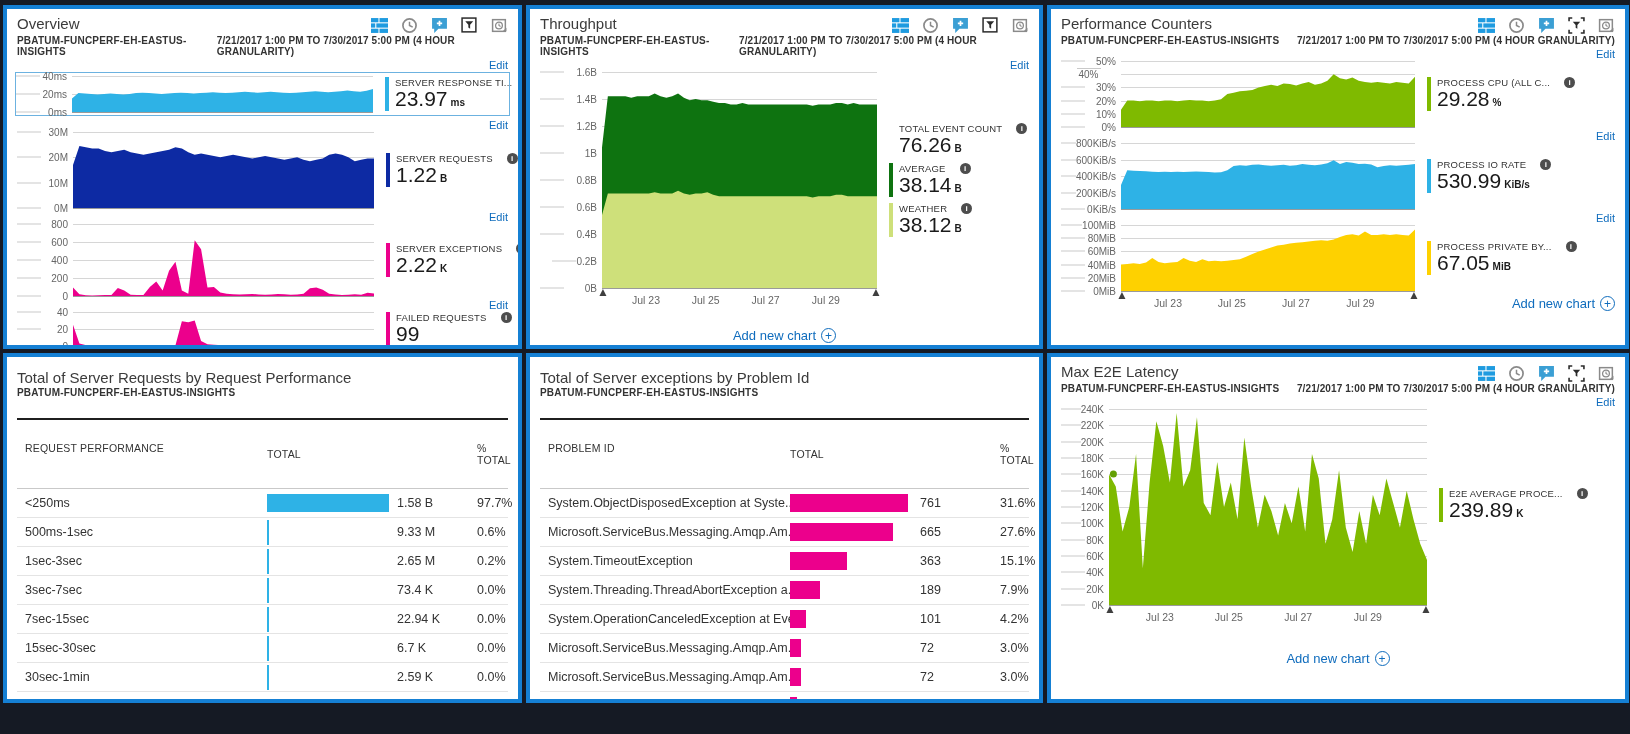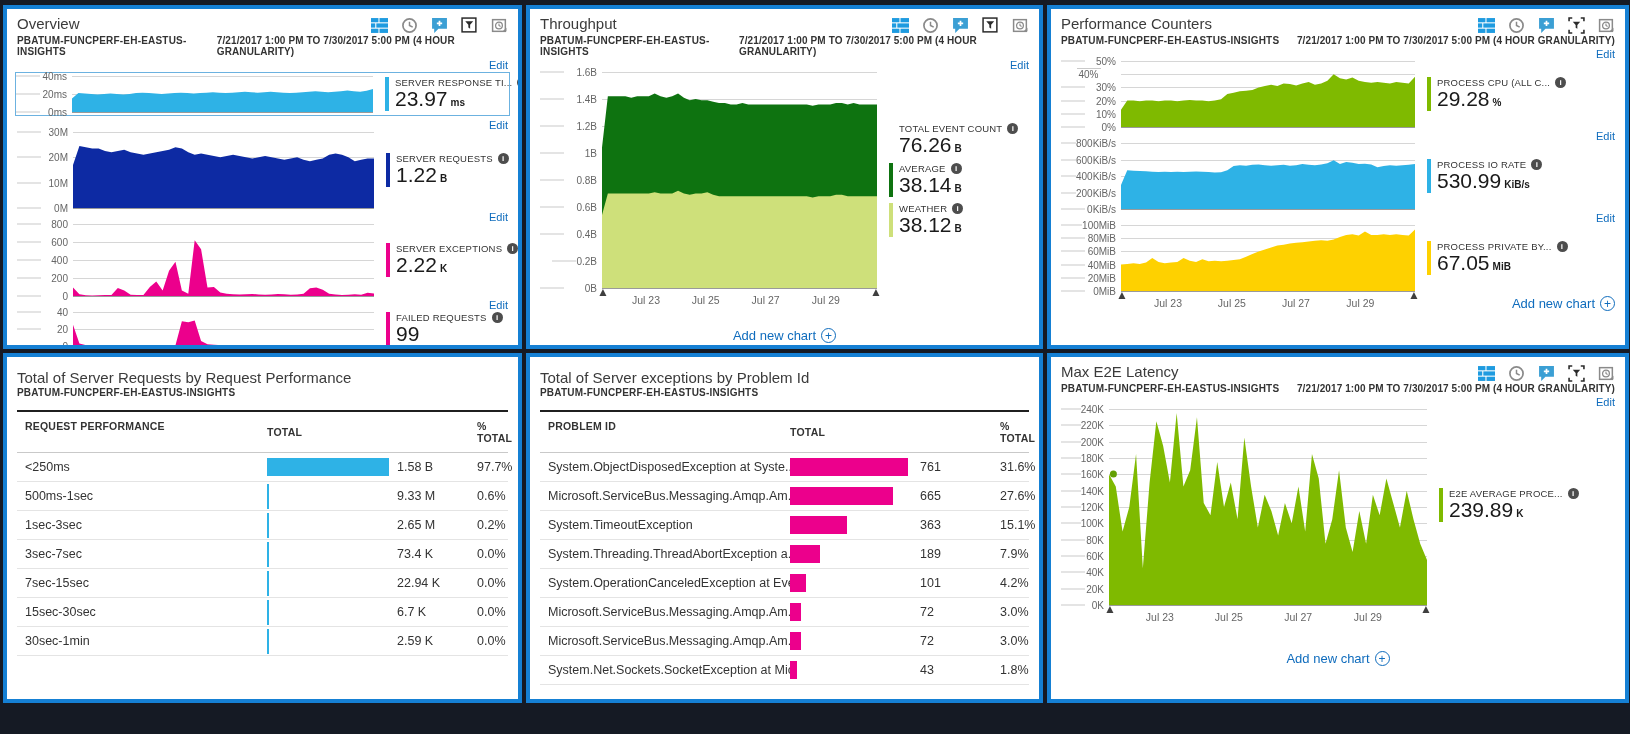--- a/index.html
+++ b/index.html
@@ -35,35 +35,35 @@
   .plot { position:relative; flex:1; cursor:crosshair; }
   .grid { position:absolute; left:0; right:0; height:1px; background:#d6d6d6; }
   .grid.base { background:#9a9a9a; }
   .plot svg { position:absolute; left:0; top:0; width:100%; height:100%; }
   .dot { position:absolute; width:7px; height:7px; border-radius:50%; background:#64a004; transform:translate(-30%,-50%); }
 
   
   .legend { width:var(--legw); flex:none; padding-left:12px; display:flex; flex-direction:column; justify-content:center; gap:6px; }
   .legend-item { display:flex; gap:6px; }
   .lbar { width:4px; flex:none; background:transparent; min-height:34px; }
-  .lname { font-size:9.5px; color:#333; letter-spacing:.2px; white-space:nowrap; display:flex; align-items:center; gap:5px; }
+  .lname { font-size:9.5px; color:#333; letter-spacing:.2px; white-space:nowrap; display:flex; align-items:center; gap:14px; }
   .info { width:11px; height:11px; border-radius:50%; background:#4d4d4d; color:#fff; font-size:8px; font-weight:700; display:inline-flex; align-items:center; justify-content:center; font-style:normal; }
   .lvalue { font-size:21px; color:#1a1a1a; line-height:1.05; white-space:nowrap; }
   .lunit { font-size:10px; font-weight:700; color:#1a1a1a; margin-left:3px; }
 
   
   .axis-wrap { position:relative; height:20px; }
   .xaxis { position:relative; height:18px; margin-left:var(--axw); margin-right:var(--legw); }
   .xaxis .tri { position:absolute; top:-5px; font-size:12px; color:#3f3f3f; cursor:ew-resize; }
   .xaxis .tri.l { left:-5px; } .xaxis .tri.r { right:-5px; }
   .xaxis .xl { position:absolute; top:4px; transform:translateX(-50%); font-size:10.5px; color:#666; white-space:nowrap; }
   .axis-wrap .addchart { position:absolute; right:0; top:1px; }
 
   
-  .t-head { display:flex; border-top:2px solid #1f1f1f; border-bottom:1px solid #c9c9c9; padding:8px 0; margin-top:12px; font-size:10.5px; font-weight:700; color:#333; letter-spacing:.2px; }
+  .t-head { display:flex; border-top:2px solid #1f1f1f; border-bottom:1px solid #c9c9c9; padding:22px 0; margin-top:20px; font-size:10.5px; font-weight:400; color:#333; letter-spacing:.2px; }
   .t-row { display:flex; align-items:center; height:29px; border-bottom:1px solid #e4e4e4; font-size:12.5px; color:#333; cursor:pointer; }
   .c-label { width:250px; flex:none; padding-left:8px; white-space:nowrap; overflow:hidden; }
   .c-bar { width:130px; flex:none; display:flex; align-items:center; }
   .c-total { width:80px; flex:none; }
   .c-pct { flex:1; }
   .bar { height:18px; }
   .bar.sliver { height:25px; }
   .t1 .bar { background:#2eb2e6; }
   .t2 .bar { background:#ec008c; }
 </style>

